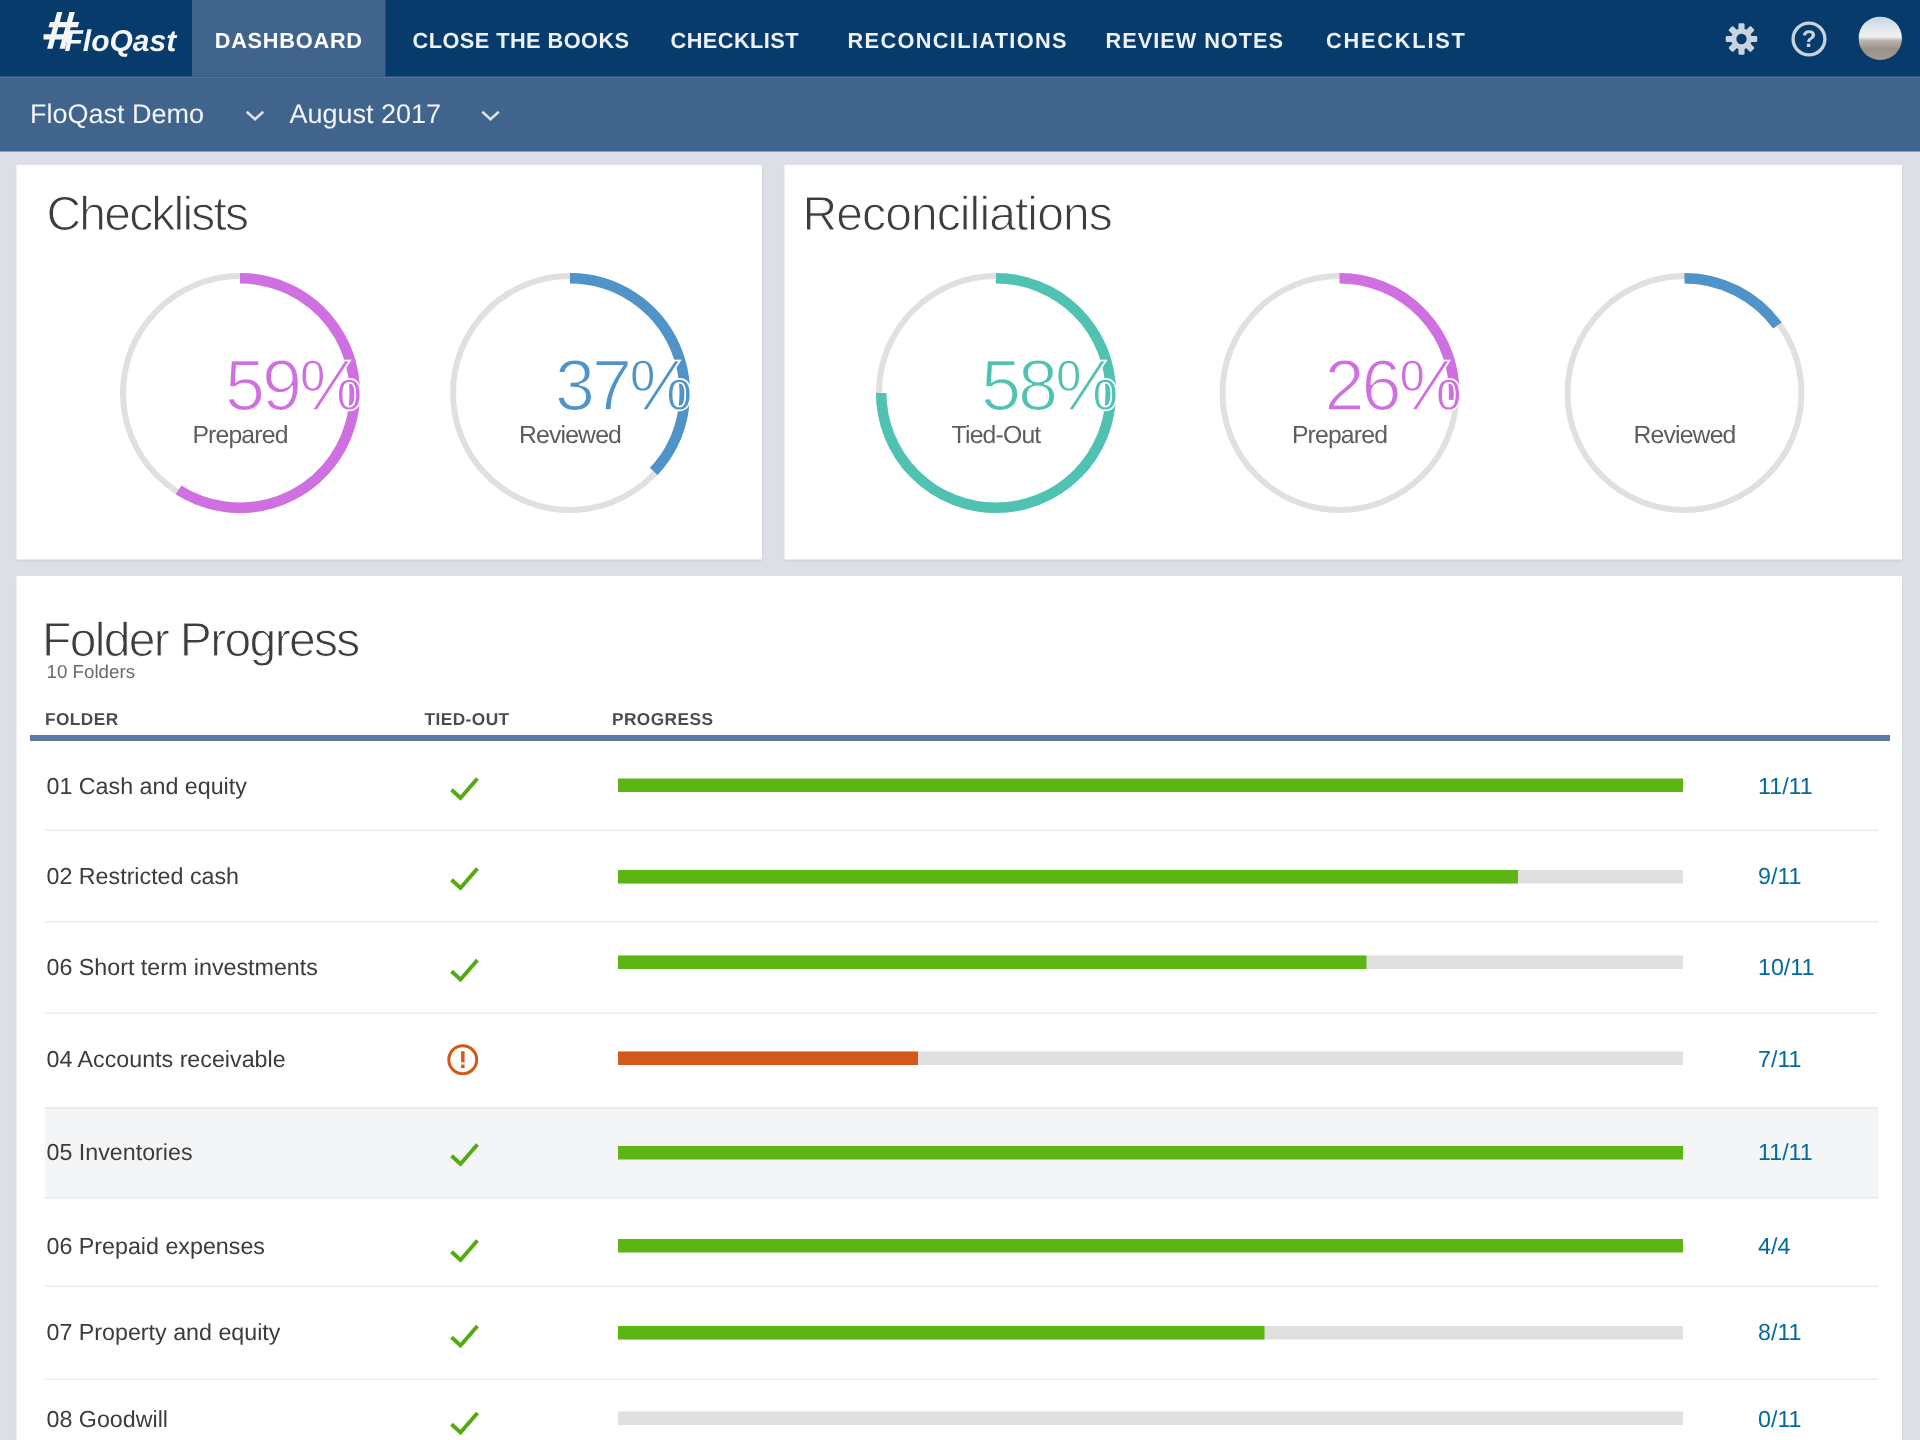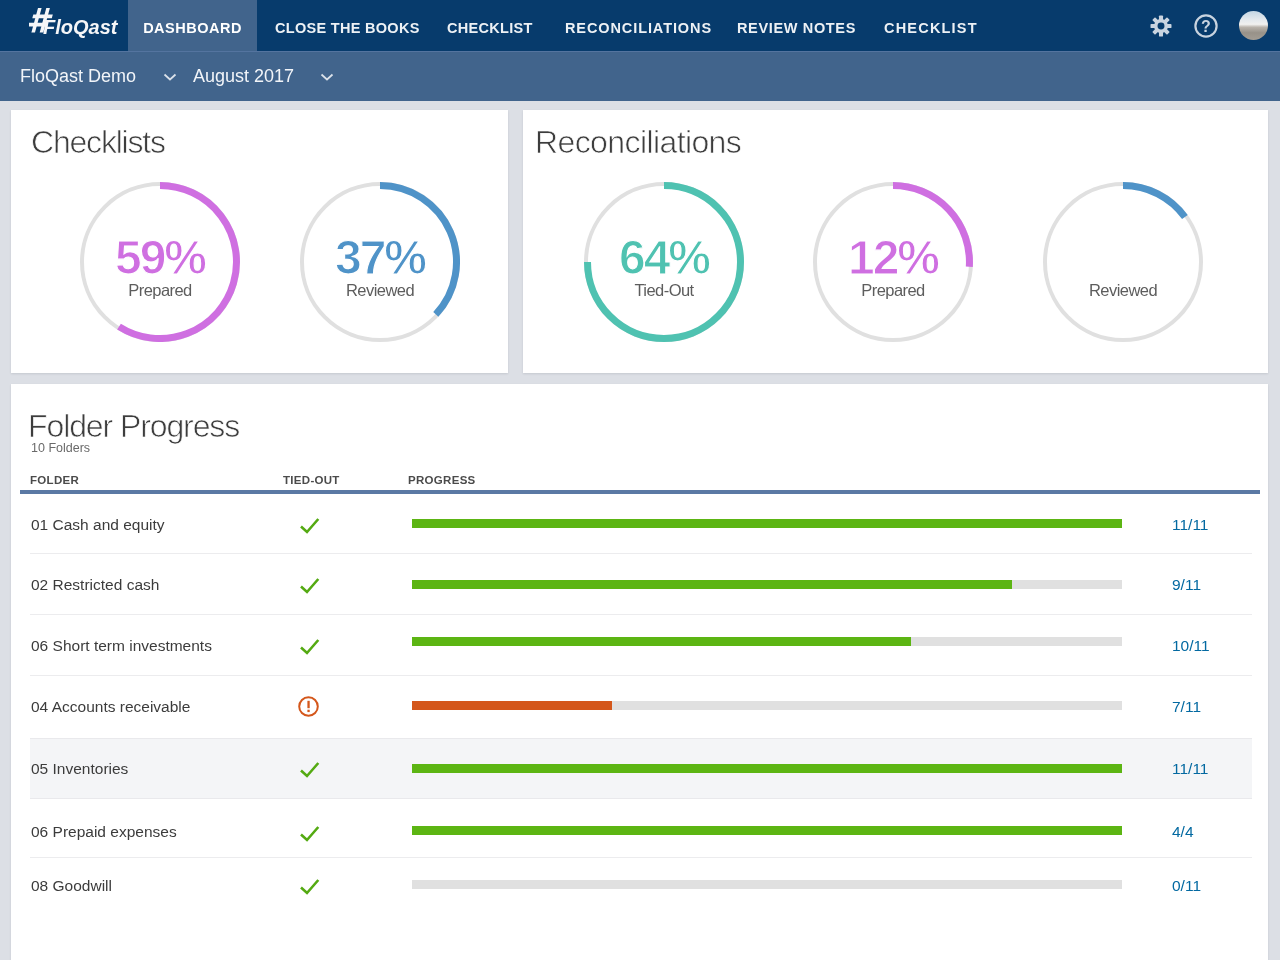--- a/index.html
+++ b/index.html
@@ -11,21 +11,21 @@
 .bar2 { position:absolute; left:0; top:52px; width:1280px; height:49px; background:#41648c; }
 .b2t { position:absolute; top:0; height:49px; line-height:48px; color:#f2f5f9; font-size:18px; }
 .chev { position:absolute; top:21px; }
 .icnbtn { position:absolute; }
 .card { position:absolute; background:#fff; box-shadow:0 1px 2px rgba(60,64,80,0.14); }
 .c1 { left:11px; top:110px; width:497px; height:263px; }
 .c2 { left:523px; top:110px; width:745px; height:263px; }
 .c3 { left:11px; top:384px; width:1257px; height:600px; }
 .ctitle { position:absolute; font-size:32px; font-weight:300; color:#3d3d3d; line-height:32px; white-space:nowrap; -webkit-text-stroke:0.7px #fff; }
 .donut { position:absolute; width:160px; height:160px; }
-.donut .num { position:absolute; left:0; top:52px; width:160px; text-align:center; font-size:48px; font-weight:700; letter-spacing:-2px; line-height:48px; -webkit-text-stroke:1.1px #fff; }
+.donut .num { position:absolute; left:0; top:52px; width:160px; text-align:right; font-size:48px; font-weight:400; letter-spacing:-2px; line-height:48px; -webkit-text-stroke:1.1px #fff; }
 .donut .lbl { position:absolute; left:0; top:100px; width:160px; text-align:center; font-size:16.5px; letter-spacing:-0.55px; color:#5d5d5d; line-height:17px; }
 .mag { color:#cf6fe1; } .blu { color:#4f93c8; } .tea { color:#4fc2b1; }
 .sub { position:absolute; font-size:12.5px; color:#6a6a6a; line-height:13px; }
 .thead { position:absolute; font-size:11.5px; font-weight:bold; color:#4b4b4b; letter-spacing:0.3px; line-height:11px; }
 .hline { position:absolute; left:9px; top:106px; width:1240px; height:4px; background:#5b79a4; }
 .rows { position:absolute; left:0; top:110.5px; width:1257px; }
 .row { position:relative; width:1257px; }
 .row .sep { position:absolute; left:19px; bottom:0; width:1222px; height:1px; background:#ececee; }
 .row .nm { position:absolute; left:20px; top:50%; margin-top:-8.5px; font-size:15.5px; color:#3c3c3c; line-height:17px; }
 .row .ic { position:absolute; left:288px; top:50%; }
@@ -123,29 +123,29 @@
   </div>
 </div>
 
 <div class="card c2">
   <div class="ctitle" style="left:12px; top:16px; letter-spacing:-0.6px;">Reconciliations</div>
   <div class="donut" style="left:61px; top:72px;">
     <svg width="160" height="160">
       <circle cx="80" cy="80" r="78" fill="none" stroke="#e0e0e0" stroke-width="4"></circle>
       <path d="M 80 3.5 A 76.5 76.5 0 1 1 3.5 80" fill="none" stroke="#4fc2b1" stroke-width="7"></path>
     </svg>
-    <div class="num tea">64%</div>
+    <div class="num tea">58%</div>
     <div class="lbl">Tied-Out</div>
   </div>
   <div class="donut" style="left:290px; top:72px;">
     <svg width="160" height="160">
       <circle cx="80" cy="80" r="78" fill="none" stroke="#e0e0e0" stroke-width="4"></circle>
       <path d="M 80 3.5 A 76.5 76.5 0 0 1 156.3 84.8" fill="none" stroke="#cf6fe1" stroke-width="7"></path>
     </svg>
-    <div class="num mag">12%</div>
+    <div class="num mag">26%</div>
     <div class="lbl">Prepared</div>
   </div>
   <div class="donut" style="left:520px; top:72px;">
     <svg width="160" height="160">
       <circle cx="80" cy="80" r="78" fill="none" stroke="#e0e0e0" stroke-width="4"></circle>
       <path d="M 80 3.5 A 76.5 76.5 0 0 1 141.9 35.0" fill="none" stroke="#4f93c8" stroke-width="7"></path>
     </svg>
     <div class="lbl">Reviewed</div>
   </div>
 </div>
@@ -218,20 +218,31 @@
       <span class="nm" style="margin-top:-5px">06 Prepaid expenses</span>
       <svg class="ic" style="margin-top:-3.5px" width="21" height="17" viewBox="0 0 21 17">
           <polyline points="2,9.5 8,15 19.3,2" fill="none" stroke="#54aa12" stroke-width="2.6"></polyline>
         </svg>
       <div class="bar" style="margin-top:-2px">
           <div class="fill" style="width:710px"></div>
         </div>
       <span class="val" style="margin-top:-5px">4/4</span>
       <div class="sep"></div>
     </div>
+    <div class="row" style="height:61.5px;">
+      <span class="nm">07 Property and equity</span>
+      <svg class="ic" style="margin-top:-7px" width="21" height="17" viewBox="0 0 21 17">
+          <polyline points="2,9.5 8,15 19.3,2" fill="none" stroke="#54aa12" stroke-width="2.6"></polyline>
+        </svg>
+      <div class="bar" style="margin-top:-4.5px">
+          <div class="fill" style="width:431px"></div>
+        </div>
+      <span class="val">8/11</span>
+      <div class="sep"></div>
+    </div>
     <div class="row" style="height:62px;">
       <span class="nm" style="margin-top:-12.5px">08 Goodwill</span>
       <svg class="ic" style="margin-top:-11px" width="21" height="17" viewBox="0 0 21 17">
           <polyline points="2,9.5 8,15 19.3,2" fill="none" stroke="#54aa12" stroke-width="2.6"></polyline>
         </svg>
       <div class="bar" style="margin-top:-9.5px">
           <div class="fill" style="width:0px"></div>
         </div>
       <span class="val" style="margin-top:-12.5px">0/11</span>
     </div>

